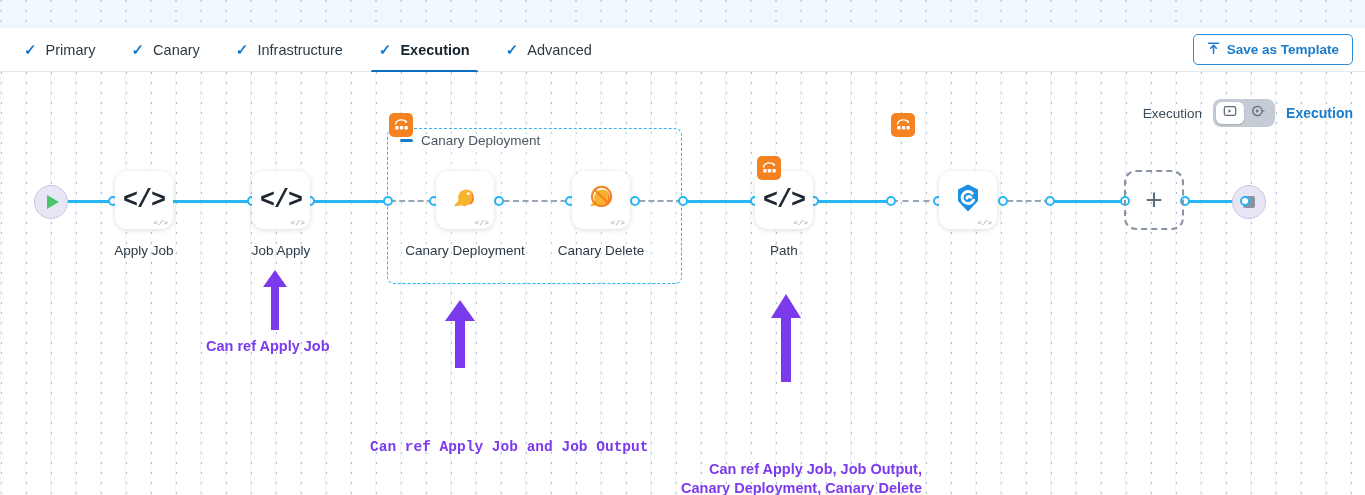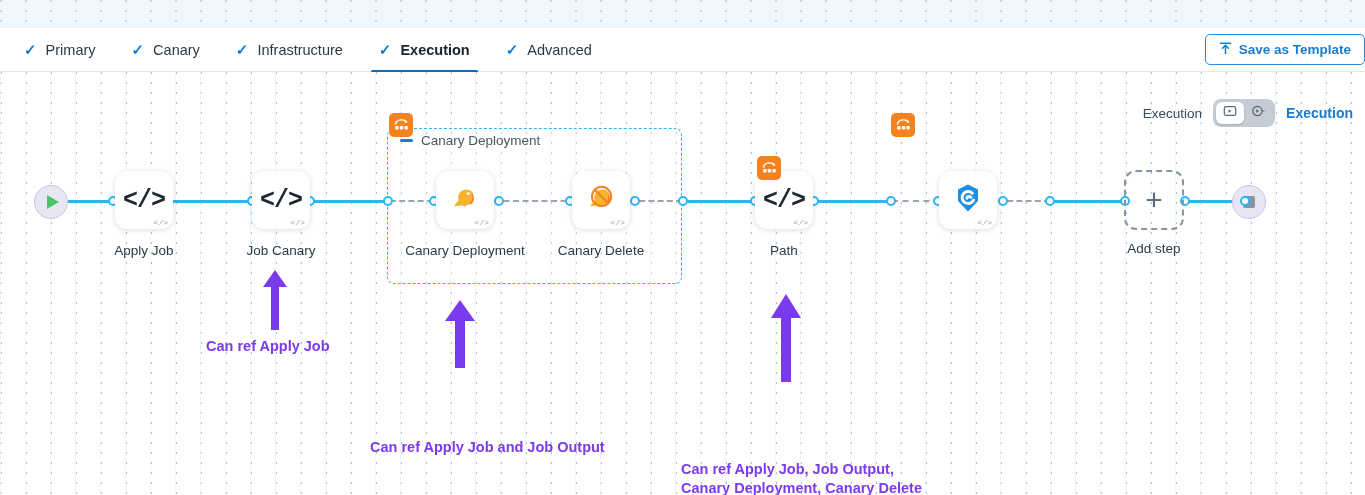--- a/index.html
+++ b/index.html
@@ -37,21 +37,21 @@
   .tab:first-child { margin-left: 10px; }
   .tab .chk { color: #0f7ad1; font-size: 15px; line-height: 1; font-weight: 700; }
   .tab.active { font-weight: 700; color: #16242f; }
   .tab.active::after {
     content: ""; position: absolute; left: 6px; right: 6px; bottom: -1px;
     height: 3px; background: #0b6cc4; border-radius: 2px;
   }
   .tab-spacer { flex: 1; }
   .save-tpl {
     display: flex; align-items: center; gap: 7px;
-    padding: 6px 13px;
+    margin-right: 12px; padding: 6px 13px;
     border: 1px solid #2a8ad6; border-radius: 5px;
     color: #1a7ccc; font-weight: 700; font-size: 13.5px;
     background: #fff; cursor: pointer; white-space: nowrap;
   }
 
   
   .canvas {
     position: absolute; left: 0; top: 72px; width: 1365px; height: 423px;
     background: #ffffff;
     background-image:
@@ -141,21 +141,21 @@
   }
   .collapse-dash { width: 13px; height: 2.5px; background: #1a7ccc; border-radius: 2px; cursor: pointer; }
   .grp-badge {
     position: absolute; width: 24px; height: 24px; border-radius: 5px;
     background: #f58220; display: flex; align-items: center; justify-content: center;
   }
 
   
   .ann-text {
     position: absolute; font-size: 14.5px; font-weight: 700; color: #7c3aed;
-    line-height: 19px; white-space: pre-line;
+    line-height: 19px; white-space: pre-line; text-align: right;
   }
   .arrow { position: absolute; }
 </style>
 </head>
 <body>
 
 <div id="app">
 
   <div class="top-strip"></div>
 
@@ -289,21 +289,21 @@
     <div class="node" style="left:115px; top:99px;">
       <span class="codeglyph">&lt;/&gt;</span>
       <span class="mini">&lt;/&gt;</span>
     </div>
     <div class="node-label" style="left:79px; top:168px;">Apply Job</div>
 
     <div class="node" style="left:252px; top:99px;">
       <span class="codeglyph">&lt;/&gt;</span>
       <span class="mini">&lt;/&gt;</span>
     </div>
-    <div class="node-label" style="left:216px; top:168px;">Job Canary</div>
+    <div class="node-label" style="left:216px; top:168px;">Job Apply</div>
 
     <div class="node" style="left:436px; top:99px;">
       <span>
         <svg width="34" height="34" viewBox="0 0 36 36">
           <path d="M24.5 10.5c-3.6-2.6-8.6-2-11.6 1.3-2.2 2.4-2.7 5.7-1.6 8.5L7 25.6c-.5.5-.1 1.3.6 1.2l7.3-1c2.9.8 6.1-.1 8.2-2.5 3-3.3 3-8.3 1.4-12.8z" fill="#f7b32b"></path>
           <path d="M24.5 10.5c1.6 4.5 1.6 9.5-1.4 12.8-2.1 2.4-5.3 3.3-8.2 2.5l9.6-1.3c3.6-1.9 4.2-9.4 0-14z" fill="#f58220"></path>
           <circle cx="21.4" cy="13.4" r="1.5" fill="#fff"></circle>
         </svg>
       </span>
       <span class="mini">&lt;/&gt;</span>
@@ -346,37 +346,36 @@
           <path d="M21.6 11.9a6.4 6.4 0 1 0 1.3 7.4" fill="none" stroke="#fff" stroke-width="3.1" stroke-linecap="round"></path>
           <path d="M15.9 17.3c0-2.1 3.2-2.6 4.2-1" fill="none" stroke="#fff" stroke-width="3.1" stroke-linecap="round"></path>
         </svg>
       </span>
       <span class="mini">&lt;/&gt;</span>
     </div>
 
     <div class="addstep" style="left:1124px; top:98px;">
       <span>+</span>
     </div>
-    <div class="node-label" style="left:1089px; top:166px;">Add step</div>
 
     <div class="arrow" style="left:262px; top:198px;">
       <svg width="26" height="60" viewBox="0 0 26 60">
         <rect x="9" y="14" width="8" height="46" fill="#7c3aed"></rect>
         <path d="M13 0 25 17H1z" fill="#7c3aed"></path>
       </svg>
     </div>
     <div class="ann-text" style="left:206px; top:265px;">Can ref Apply Job</div>
 
     <div class="arrow" style="left:444px; top:228px;">
       <svg width="32" height="68" viewBox="0 0 32 68">
         <rect x="11" y="17" width="10" height="51" fill="#7c3aed"></rect>
         <path d="M16 0 31 21H1z" fill="#7c3aed"></path>
       </svg>
     </div>
-    <div class="ann-text" style="left:370px; top:366px;">Can ref Apply Job and Job Output</div>
+    <div class="ann-text" style="left:370px; top:366px;font-family:Liberation Mono, monospace;">Can ref Apply Job and Job Output</div>
 
     <div class="arrow" style="left:770px; top:222px;">
       <svg width="32" height="88" viewBox="0 0 32 88">
         <rect x="11" y="20" width="10" height="68" fill="#7c3aed"></rect>
         <path d="M16 0 31 24H1z" fill="#7c3aed"></path>
       </svg>
     </div>
     <div class="ann-text" style="left:681px; top:388px;">Can ref Apply Job, Job Output,
 Canary Deployment, Canary Delete</div>
 

